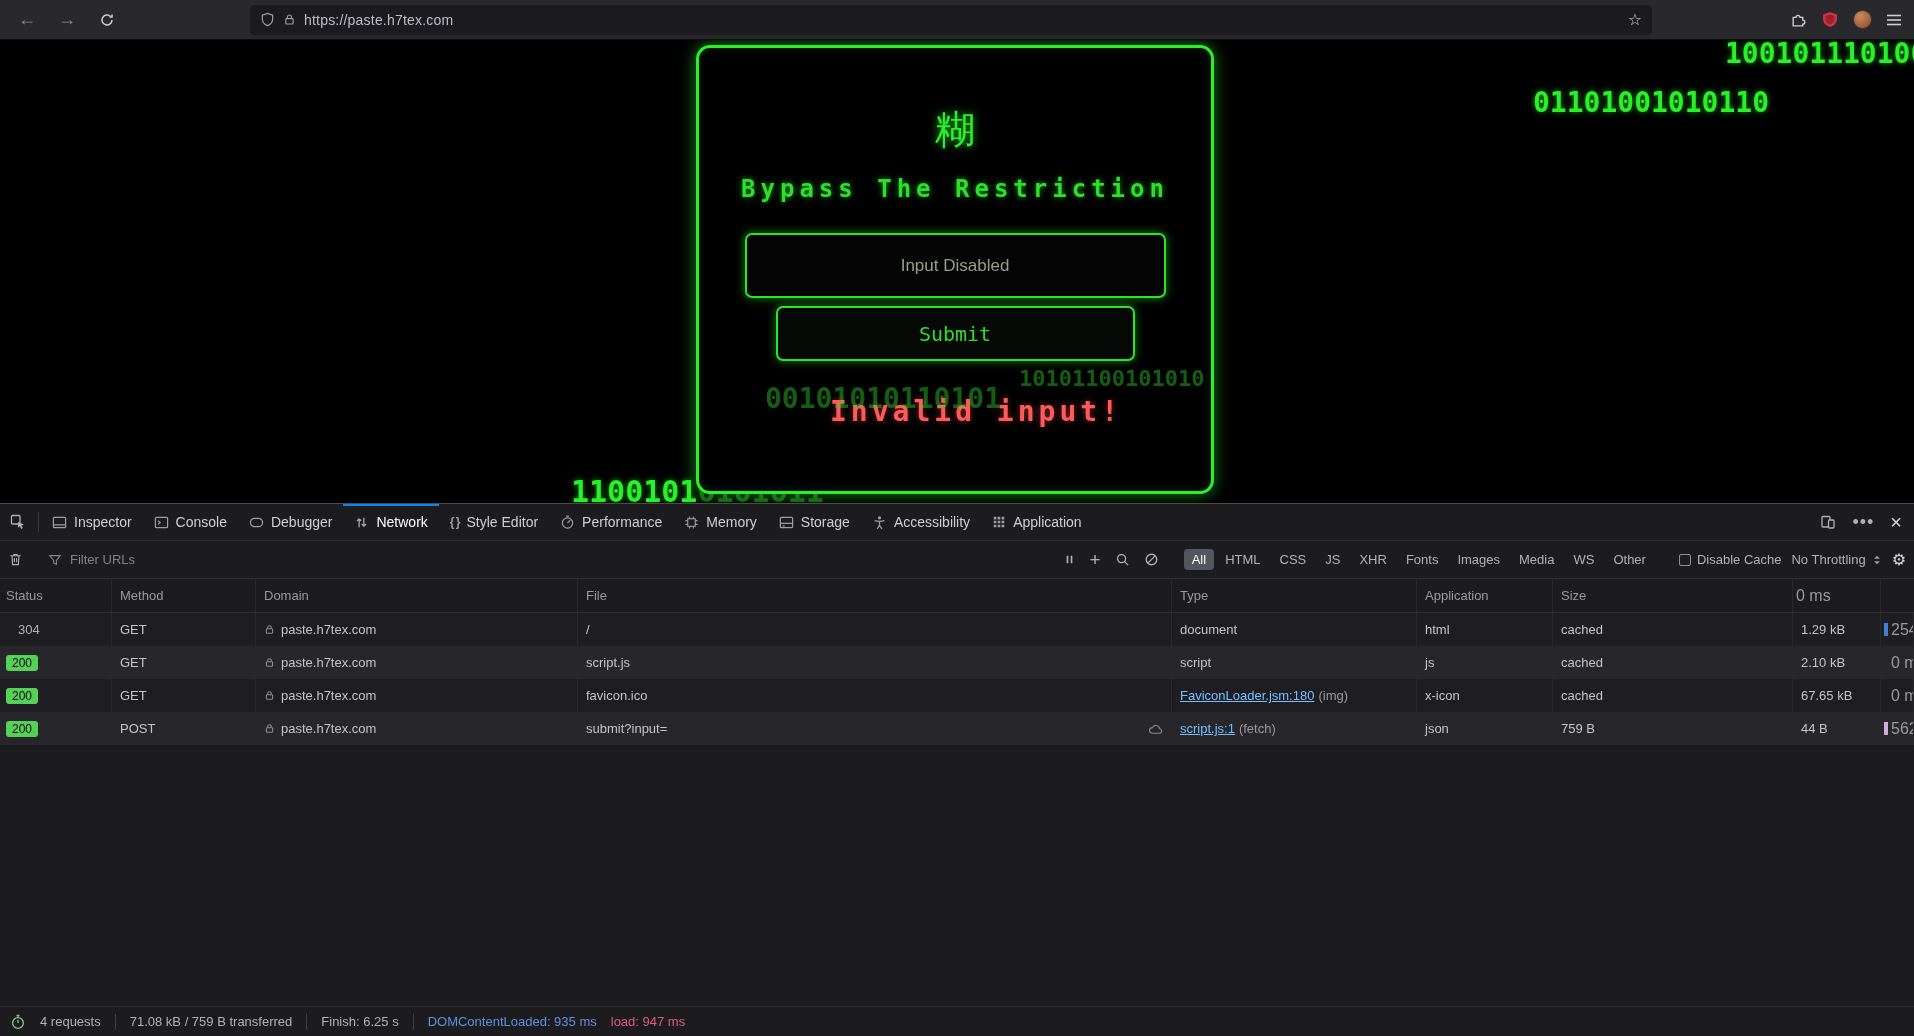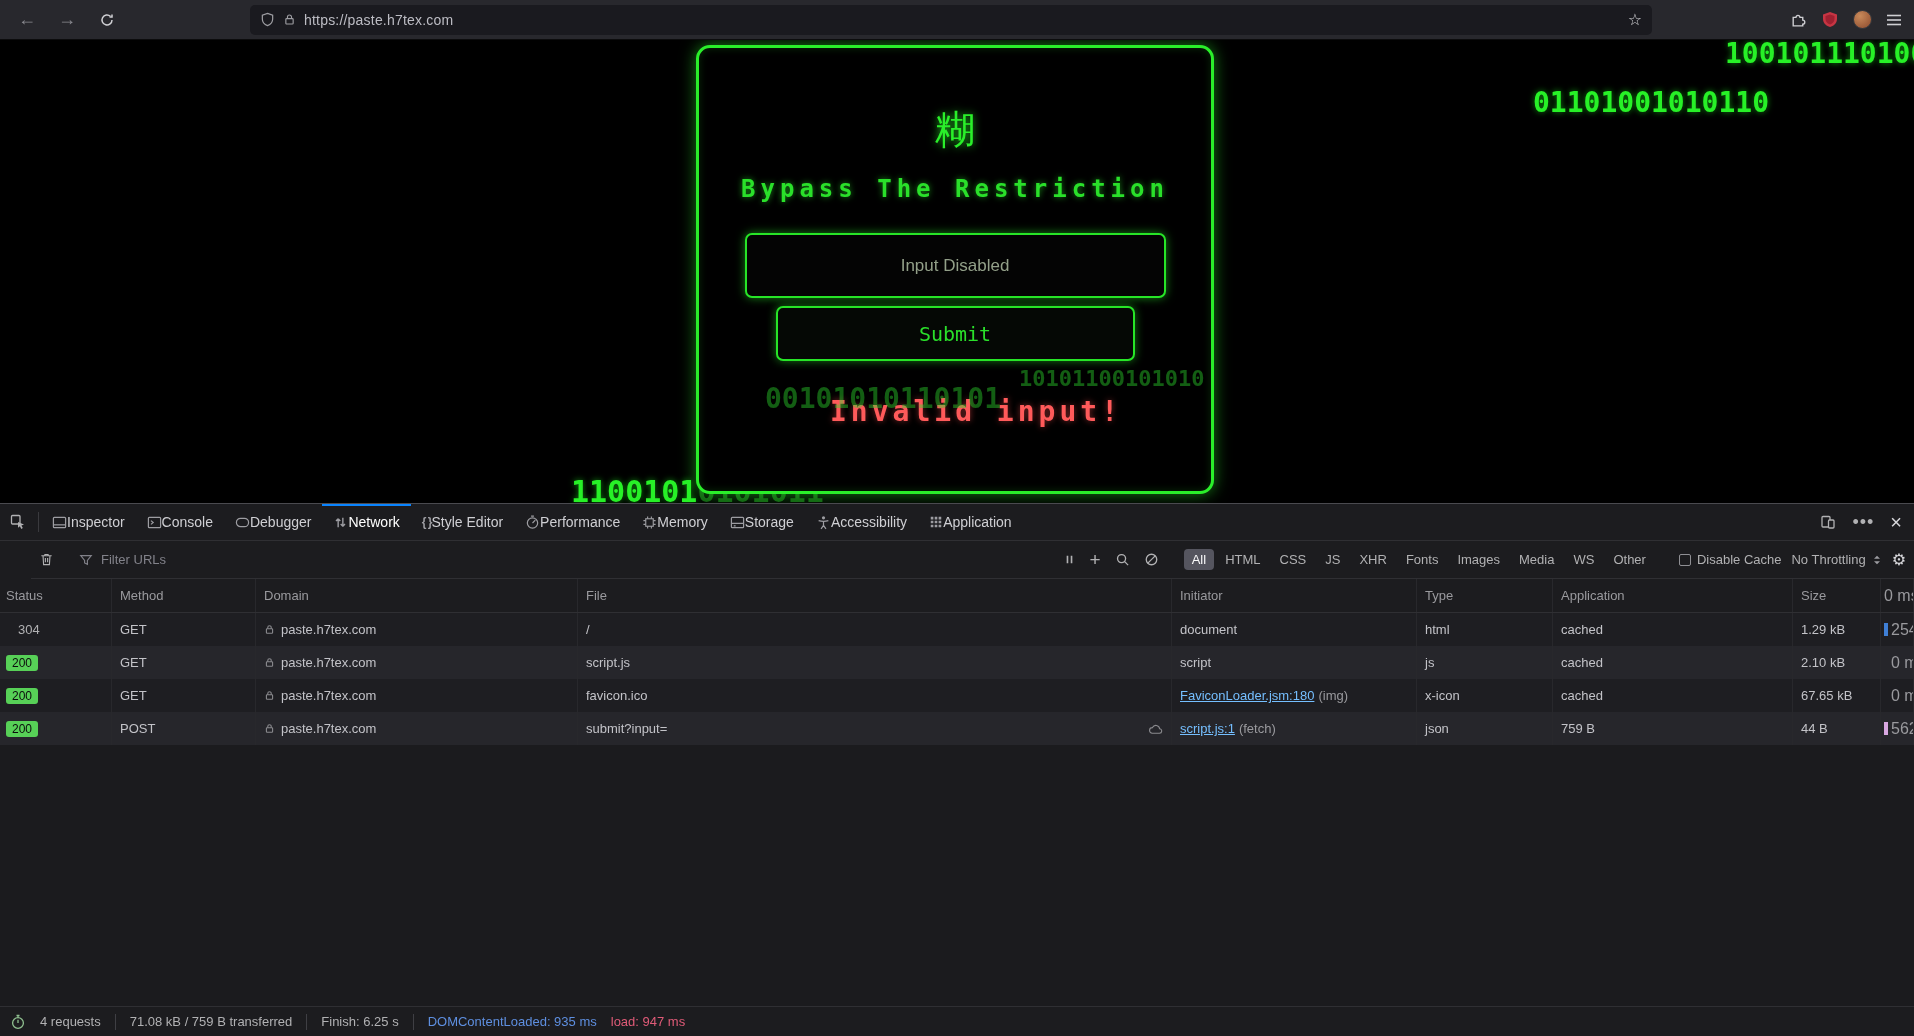--- a/index.html
+++ b/index.html
@@ -41,28 +41,28 @@
                 color:#ff5a5a; text-shadow:0 0 6px rgba(255,80,80,.5); white-space:nowrap;margin-left:42px; }
 
   
   .devtools { height:533px; display:flex; flex-direction:column; background:#1c1c1f; border-top:1px solid #4a4a4f; color:#cfcfd3; }
   .icon { display:inline-flex; align-items:center; justify-content:center; color:#9d9da2; }
   svg.si { display:block; }
 
   .tabbar { height:37px; display:flex; align-items:stretch; background:#1c1c1f; border-bottom:1px solid #2f2f33; }
   .picker { width:36px; display:flex; align-items:center; justify-content:center; color:#b1b1b3; }
   .vsep { width:1px; background:#3a3a3e; margin:8px 2px; }
-  .tab { display:flex; align-items:center; padding:1px 11px; font-size:14px; color:#cfcfd3; cursor:default; }
+  .tab { display:flex; align-items:center; gap:7px; padding:1px 11px; font-size:14px; color:#cfcfd3; cursor:default; }
   .tab.active { box-shadow:inset 0 2px 0 #0a84ff; color:#fff; }
   .tab .ticon { color:#9d9da2; font-size:12px; font-weight:bold; letter-spacing:-1px; }
   .tabbar-right { margin-left:auto; display:flex; align-items:center; gap:16px; padding-right:12px; }
   .dots { color:#b1b1b3; font-size:18px; letter-spacing:1px; }
   .xclose { color:#d7d7db; font-size:20px; line-height:1; }
 
-  .nettoolbar { height:38px; display:flex; align-items:center; padding:0 8px; gap:10px; background:#1c1c1f; border-bottom:1px solid #2f2f33;margin-left:31px; }
+  .nettoolbar { height:38px; display:flex; align-items:center; padding:0 8px; gap:10px; background:#1c1c1f; border-bottom:1px solid #2f2f33; }
   .filterbox { display:flex; align-items:center; gap:8px; flex:1; color:#82828a; font-size:13px; }
   .toolgroup { display:flex; align-items:center; gap:14px; }
   .plus { font-size:19px; color:#b1b1b3; line-height:1; }
   .chips { display:flex; align-items:center; gap:3px; }
   .chip { font-size:13px; color:#b1b1b3; padding:3px 8px; border-radius:4px; cursor:default; }
   .chip.sel { background:#55555f; color:#f9f9fa; }
   .cachegrp, .throttle { display:flex; align-items:center; gap:6px; font-size:13px; color:#b1b1b3; }
   .cb { width:12px; height:12px; border:1px solid #8f8f94; border-radius:2px; background:transparent; }
   .gear { font-size:16px; color:#d7d7db; }
 
@@ -328,21 +328,20 @@
       </svg>
     </div>
     <span class="gear">⚙</span>
   </div>
 
   <div class="ngrid nhead">
     <div class="cell first">Status</div>
     <div class="cell">Method</div>
     <div class="cell">Domain</div>
     <div class="cell">File</div>
-    <div class="cell">Initiator</div>
     <div class="cell">Type</div>
     <div class="cell">Application</div>
     <div class="cell">Size</div>
     <div class="cell tl">
         <span class="ttime">0 ms</span>
       </div>
   </div>
 
   <div>
 

